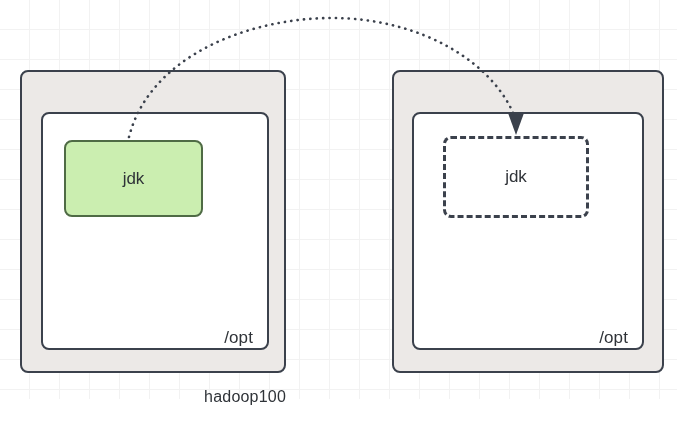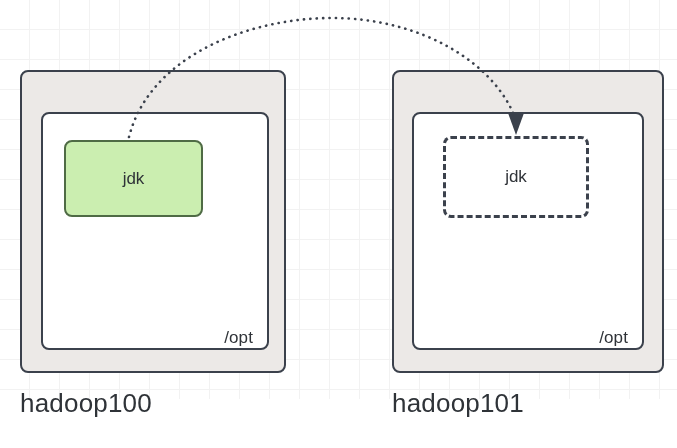--- a/index.html
+++ b/index.html
@@ -91,22 +91,22 @@
     top: 134px;
     width: 146px;
     height: 82px;
     background: transparent;
     border: 3px dashed #3b414c;
   }
 
   
   .host-caption {
     position: absolute;
-    text-align: left;
-    font-size: 26px;
+    text-align: right;
+    font-size: 16px;
     color: #2f3338;
     letter-spacing: 0.2px;
   }
   .caption-left  { left: 20px;  top: 388px; width: 266px; }
   .caption-right { left: 392px; top: 388px; width: 272px; }
 
   
   #arrow-layer {
     position: absolute;
     left: 0;
@@ -133,20 +133,19 @@
   <div class="host-box host-right">
     <div class="opt-box opt-right" style="left:18px; top:40px;">
       <div class="pkg-box pkg-target" style="left:29px; top:22px;">
         <span>jdk</span>
       </div>
       <span class="opt-label">/opt</span>
     </div>
   </div>
 
   <div class="host-caption caption-left">hadoop100</div>
-  <div class="host-caption caption-right">hadoop101</div>
 
   <svg id="arrow-layer" viewBox="0 0 677 448">
     <path d="M 129 137 C 150 55, 250 18, 332 18 C 420 18, 495 62, 516 120" fill="none" stroke="#3b414c" stroke-width="2.6" stroke-linecap="round" stroke-dasharray="0.2 6.2"></path>
     <polygon points="508,113 524,113 516,135" fill="#3b414c"></polygon>
   </svg>
 
 </div>
 
 </body></html>

